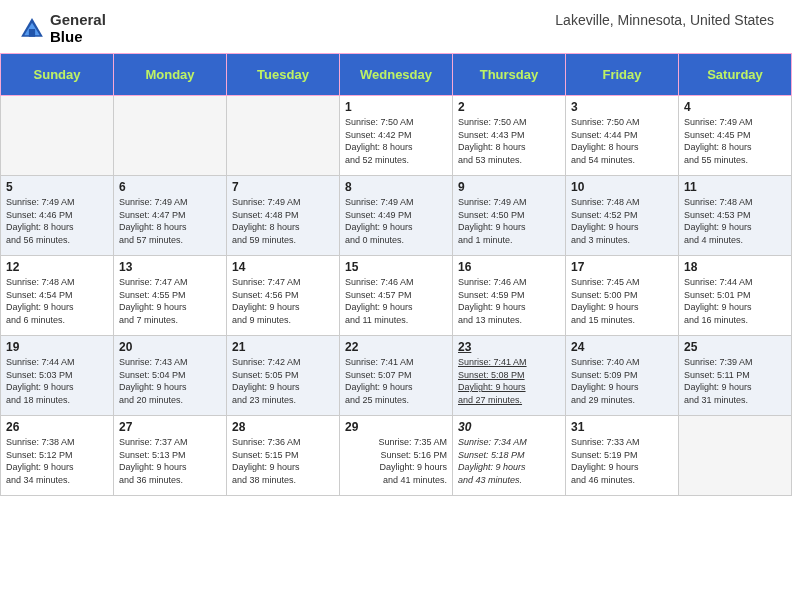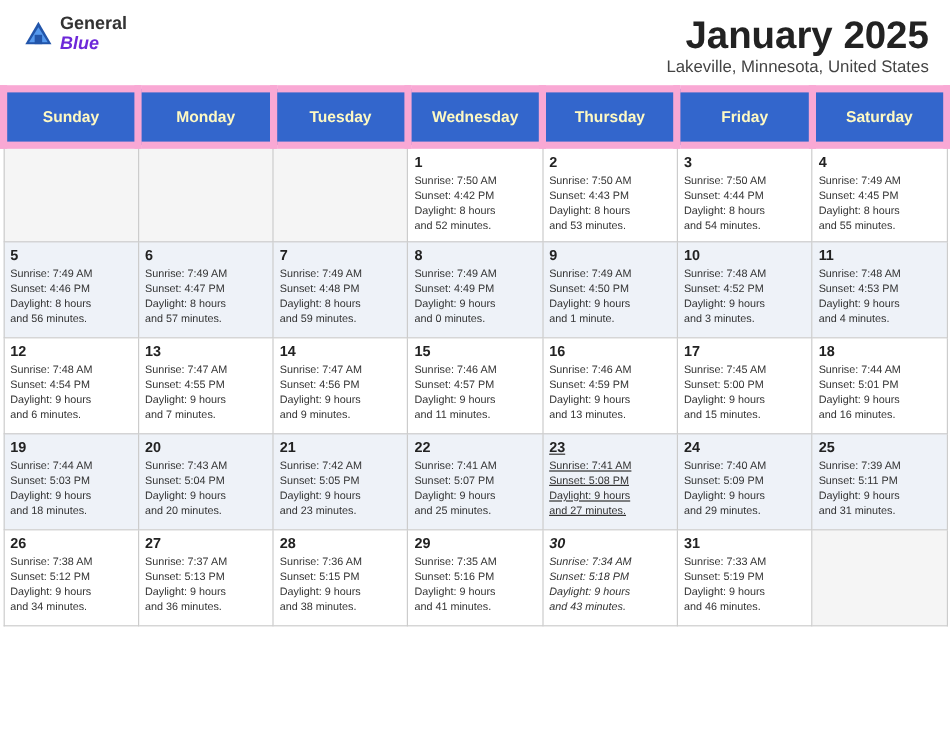--- a/index.html
+++ b/index.html
@@ -33,22 +33,21 @@
       line-height: 1.1;
     }
     .logo-general {
       font-size: 15px;
       font-weight: bold;
       color: #333;
     }
     .logo-blue {
       font-size: 15px;
       font-weight: bold;
-      color: #6d28d9;
-      font-style: italic;
+      color: #000000;
     }
     .logo-icon {
       width: 28px;
       height: 28px;
     }
     .title-block {
       text-align: right;
     }
     .title-month {
       font-size: 32px;
@@ -60,26 +59,26 @@
       font-size: 14px;
       color: #444;
     }
     .calendar {
       width: 100%;
       border-collapse: collapse;
       margin-top: 2px;
     }
     .calendar th {
       background: #3366cc;
-      color: #fef9c3;
+      color: #bef264;
       font-size: 13px;
       font-weight: bold;
       text-align: center;
       padding: 13px 2px;
-      border: 6px solid #f9a8d4;
+      border: 1px solid #f9a8d4;
     }
     .calendar td {
       vertical-align: top;
       border: 1px solid #ccc;
       padding: 4px 5px;
       font-size: 9.5px;
       color: #333;
       width: calc(100% / 7);
       background: #fff;
       min-height: 80px;
@@ -114,21 +113,20 @@
         <polygon points="18,4 32,28 4,28" fill="#2255aa"></polygon>
         <polygon points="18,10 28,26 8,26" fill="#5599ee"></polygon>
         <rect x="14" y="18" width="8" height="10" fill="#2255aa"></rect>
       </svg>
       <div class="logo-text">
         <span class="logo-general">General</span>
         <span class="logo-blue">Blue</span>
       </div>
     </div>
     <div class="title-block">
-      <div class="title-month">January 2025</div>
       <div class="title-location">Lakeville, Minnesota, United States</div>
     </div>
   </div>
 
   <table class="calendar">
     <thead>
       <tr>
         <th>Sunday</th>
         <th>Monday</th>
         <th>Tuesday</th>
@@ -342,21 +340,21 @@
           </td>
           <td style="background: rgb(255, 255, 255); border-radius: 30px;">
             <span class="day-number">28</span>
             <div class="day-info" style="white-space: pre-line;">Sunrise: 7:36 AM
 Sunset: 5:15 PM
 Daylight: 9 hours
 and 38 minutes.</div>
           </td>
           <td style="background: rgb(255, 255, 255);">
             <span class="day-number">29</span>
-            <div class="day-info" style="white-space: pre-line;">Sunrise: 7:35 AM
+            <div class="day-info" style="white-space: pre-line; text-align: right;">Sunrise: 7:35 AM
 Sunset: 5:16 PM
 Daylight: 9 hours
 and 41 minutes.</div>
           </td>
           <td style="background: rgb(255, 255, 255); font-style: italic;">
             <span class="day-number">30</span>
             <div class="day-info" style="white-space: pre-line;">Sunrise: 7:34 AM
 Sunset: 5:18 PM
 Daylight: 9 hours
 and 43 minutes.</div>

